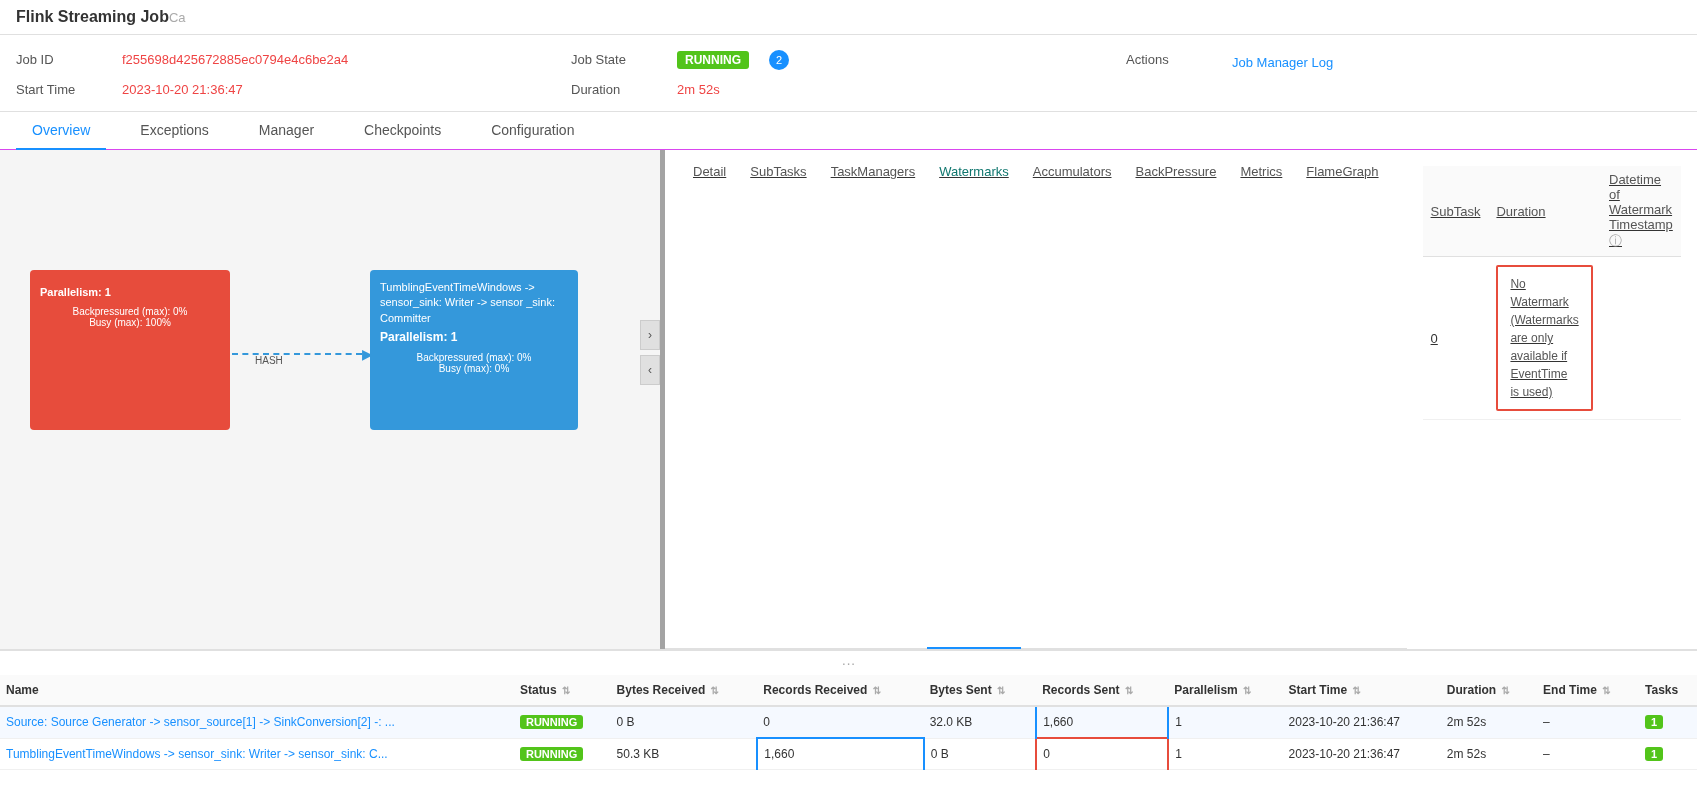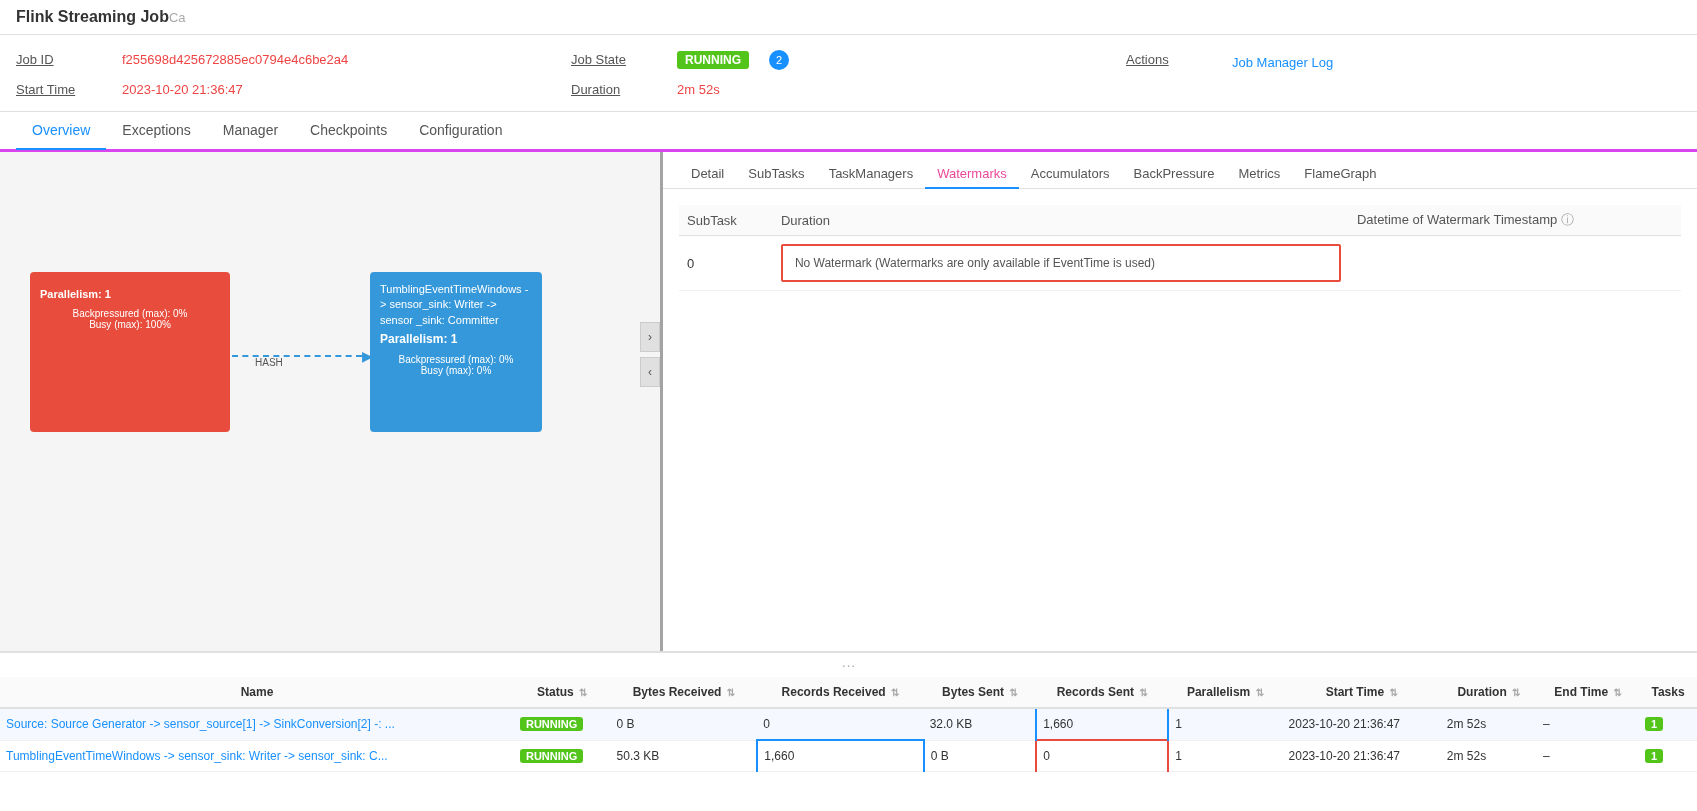--- a/index.html
+++ b/index.html
@@ -8,53 +8,53 @@
     .top-bar {
       display: flex; align-items: center;
       padding: 8px 16px; border-bottom: 1px solid #e0e0e0; background: #fff;
     }
     .app-title { font-size: 16px; font-weight: bold; color: #333; }
     .top-right { color: #aaa; font-size: 13px; }
 
     .job-info { padding: 8px 16px; border-bottom: 1px solid #e0e0e0; }
     .job-info-row { display: flex; padding: 6px 0; }
     .job-info-cell { display: flex; flex: 1; gap: 16px; align-items: center; }
-    .job-label { color: #555; min-width: 90px; font-weight: 500; text-decoration: underline; }
+    .job-label { color: #555; min-width: 90px; font-weight: 500; }
     .job-value { color: #ef4444; }
     .badge-running {
       background: #52c41a; color: #fff; padding: 2px 8px; border-radius: 3px;
       font-size: 12px; font-weight: bold;
     }
     .badge-num {
       background: #1890ff; color: #fff; border-radius: 50%; width: 20px; height: 20px;
       display: inline-flex; align-items: center; justify-content: center; font-size: 11px; margin-left: 4px;
     }
     .link-blue { color: #1890ff; cursor: pointer; text-decoration: none; margin-top: 6px; }
 
-    .tabs { display: flex; gap: 0; padding: 0 16px; border-bottom: 3px solid #d946ef; background: #fff; align-items: center; }
+    .tabs { display: flex; gap: 18px; padding: 0 16px; border-bottom: 1px solid #d946ef; background: #fff; align-items: center; }
     .tab {
       padding: 10px 16px; cursor: pointer; color: #555; font-size: 14px;
       border-bottom: 2px solid transparent; margin-bottom: -1px;
     }
     .tab.active { color: #1890ff; border-bottom: 2px solid #1890ff; font-weight: 500; }
 
     .main-content { display: flex; height: 500px; border-bottom: 1px solid #e0e0e0; }
 
     .graph-area { flex: 0 0 660px; position: relative; background: #f5f5f5; padding: 20px; overflow: hidden; }
     .node-red {
       position: absolute; left: 30px; top: 120px;
       width: 200px; height: 160px;
       background: #e74c3c; color: #fff; border-radius: 4px;
       padding: 10px; font-size: 11px; cursor: pointer;
     }
     .node-red .node-title { font-size: 11px; line-height: 1.4; }
     .node-red .node-stats { margin-top: 8px; text-align: center; font-size: 10px; }
     .node-blue {
       position: absolute; left: 370px; top: 120px;
-      width: 172px; height: 160px;
+      width: 208px; height: 160px;
       background: #3498db; color: #fff; border-radius: 4px;
       padding: 10px; font-size: 11px; cursor: pointer;
     }
     .node-blue .node-title { font-size: 11px; line-height: 1.4; }
     .node-blue .node-name { font-weight: bold; font-size: 12px; }
     .node-blue .node-stats { margin-top: 8px; text-align: center; font-size: 10px; }
     .dashed-line {
       width: 130px; height: 2px;
       border-top: 2px dashed #3498db;
     }
@@ -68,45 +68,45 @@
       display: flex; align-items: center; justify-content: center;
       cursor: pointer; font-size: 12px; color: #555; border: 1px solid #ccc;
     }
     .collapse-btn2 {
       position: absolute; right: 0; top: 205px;
       width: 20px; height: 30px; background: #e0e0e0;
       display: flex; align-items: center; justify-content: center;
       cursor: pointer; font-size: 12px; color: #555; border: 1px solid #ccc;
     }
 
-    .detail-panel { flex: 1; border-left: 3px solid #a3a3a3; background: #fff; display: flex; flex-direction: column; }
+    .detail-panel { flex: 1; border-left: 5px solid #a3a3a3; background: #fff; display: flex; flex-direction: row; text-decoration: underline; }
     .detail-tabs { display: flex; gap: 0; padding: 8px 16px 0; border-bottom: 1px solid #e0e0e0; }
     .detail-tab {
       padding: 6px 12px; cursor: pointer; color: #555; font-size: 13px;
       border-bottom: 2px solid transparent; margin-bottom: -1px;
     }
-    .detail-tab.active { color: #ec4899; border-bottom: 2px solid #1890ff; }
+    .detail-tab.active { color: #0f766e; border-bottom: 2px solid #1890ff; }
 
     .watermark-content { padding: 16px; flex: 1; }
     .watermark-table { width: 100%; border-collapse: collapse; }
     .watermark-table th {
       text-align: left; padding: 6px 8px; color: #555; font-weight: 500;
       border-bottom: 1px solid #e0e0e0; background: #fafafa; margin-top: 20px;
     }
     .watermark-table td { padding: 8px 8px; border-bottom: 1px solid #f0f0f0; }
     .watermark-box {
       border: 2px solid #e74c3c; padding: 8px 12px; border-radius: 2px;
       color: #555; font-size: 12px; line-height: 1.5;
     }
 
     .bottom-table { border-top: 1px solid #e0e0e0; }
     .dots-row { text-align: center; padding: 4px; color: #aaa; font-size: 14px; }
     table.data-table { width: 100%; border-collapse: collapse; }
     table.data-table th {
-      padding: 8px 6px; text-align: center; background: #fafafa;
+      padding: 8px 6px; text-align: left; background: #fafafa;
       border-bottom: 2px solid #e0e0e0; font-weight: 600; color: #333;
       font-size: 12px; white-space: nowrap; margin-top: 28px;
     }
     table.data-table th .sort-icon { color: #aaa; margin-left: 2px; font-size: 10px; }
     table.data-table td { padding: 8px 6px; border-bottom: 1px solid #f0f0f0; font-size: 12px; }
     .cell-highlight { border: 2px solid #1890ff; }
     .cell-highlight-red { border: 2px solid #e74c3c; }
     .badge-running-small {
       background: #52c41a; color: #fff; padding: 1px 6px; border-radius: 3px;
       font-size: 11px; font-weight: bold;

